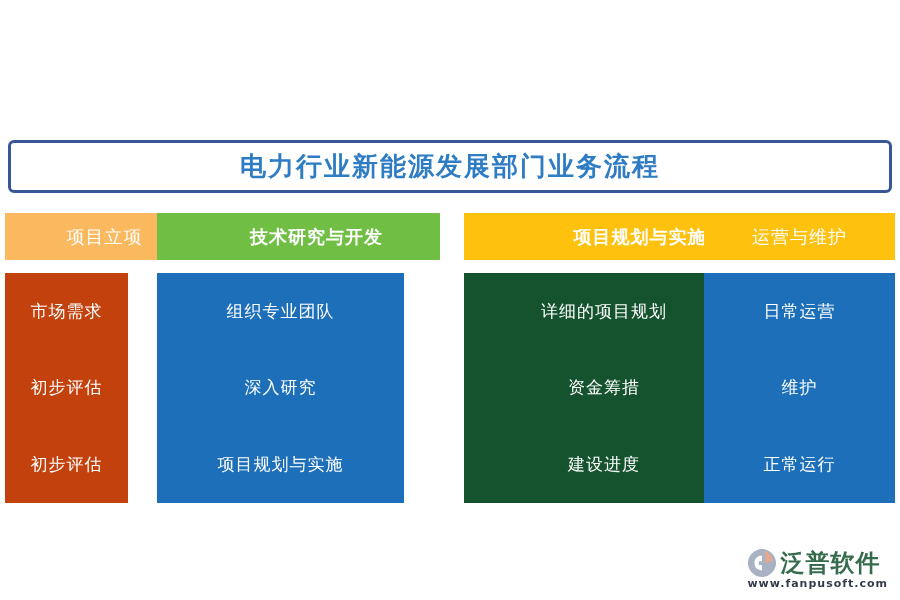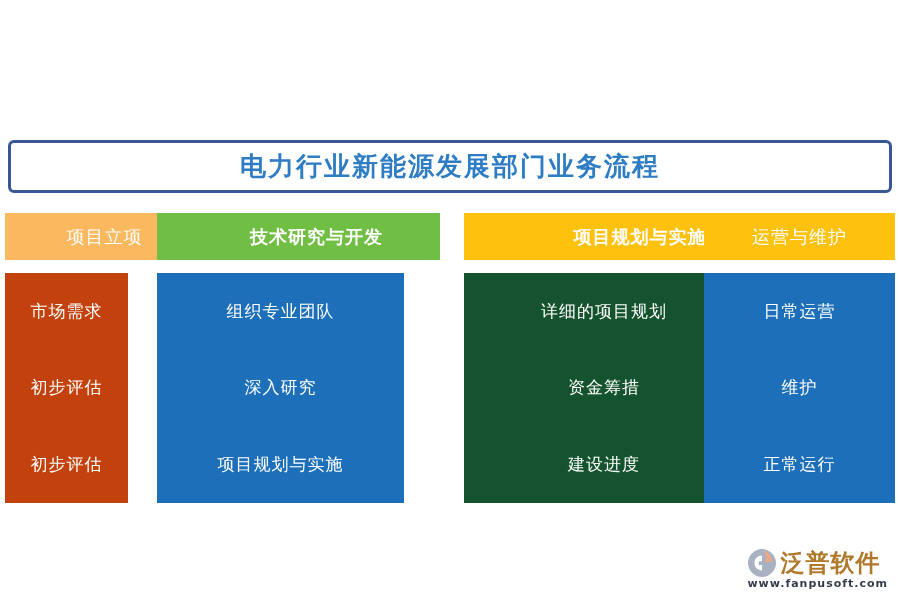--- a/index.html
+++ b/index.html
@@ -33,21 +33,21 @@
   .c1{left:157px;width:247px;}
   .c2{left:433px;width:280px;margin-left:31px;}
   .c3{left:704px;width:191px;}
   
   .logo{
     position:absolute;right:12px;bottom:10px;text-align:left;opacity:.85;
   }
   .logo-row{display:flex;align-items:center;}
   .logo-icon{width:30px;height:30px;margin-right:3px;flex:0 0 auto;}
   .logo-brand{
-    color:#a16207;font-size:24px;font-weight:bold;letter-spacing:1px;
+    color:#14532d;font-size:24px;font-weight:bold;letter-spacing:1px;
   }
   .logo-url{
     color:#0f172a;font-size:11px;font-weight:bold;letter-spacing:1px;
     margin-top:-2px;text-align:center;
   }
 </style>
 </head>
 <body>
 
 <div id="stage">

